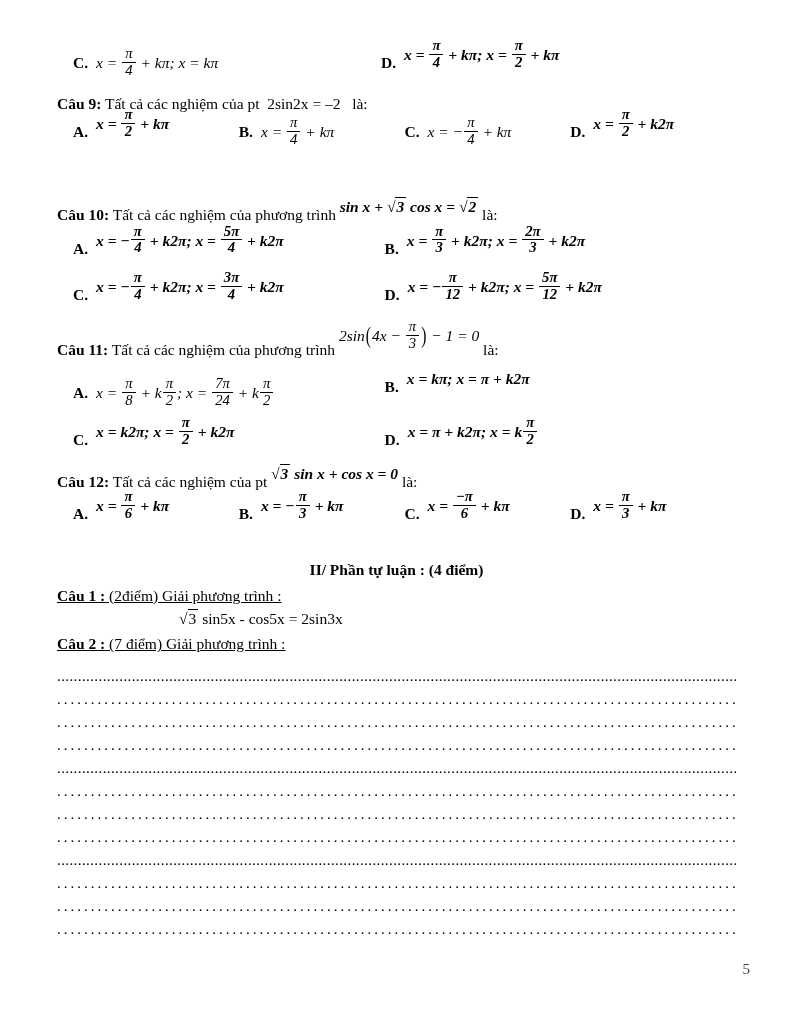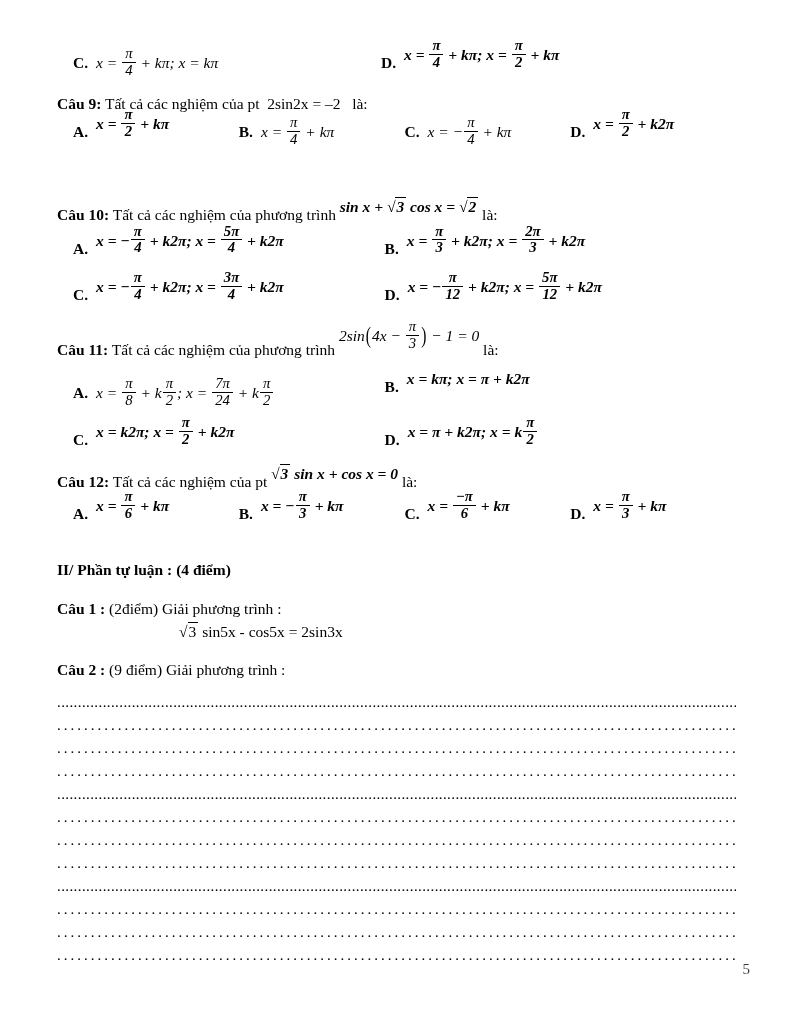--- a/index.html
+++ b/index.html
@@ -7,21 +7,21 @@
   .page {
     position:relative;
     width:792px; height:1024px;
     background:#ffffff;
     font-family:"Liberation Serif", serif;
     font-size:15.5px;
     color:#000;
     padding:46px 56px 0 57px;
     overflow:hidden;
   }
-  .bold { font-weight:bold; }
+  .bold { font-weight:bold;text-align:center; }
   .q-heading { margin-top:14px; white-space:nowrap; }
   .q-text { white-space:pre-wrap; }
   .math {
     font-style:italic;
     white-space:nowrap;
   }
   .raised { position:relative; top:-8px; display:inline-block;font-weight:bold; }
   .raised-hi { position:relative; top:-14px; display:inline-block; }
   
   .frac {
@@ -46,21 +46,21 @@
   .opt { display:inline-flex; align-items:baseline; }
   .opt-label { font-weight:bold; margin-right:8px; }
   .top-options { display:flex; margin-top:2px; padding-left:16px; }
   .top-options .opt:first-child { flex:0 0 308px; }
   #q10-head { margin-top:56px; }
   #q11-head { margin-top:22px; }
   #q12-head { margin-top:16px; }
   #q12-opts { margin-top:8px; }
   
   .essay { margin-top:26px; }
-  .essay-row { margin-top:16px; line-height:1.45; }
+  .essay-row { margin-top:3px; line-height:1.45;text-decoration:underline; }
   .essay-heading { line-height:1.5; }
   .essay-formula { font-style:normal; line-height:1.5; }
   .essay-f1 { padding-left:122px; }
   .essay-f2 { padding-left:146px; }
   
   .answer-lines { margin-top:12px; }
   .dots {
     height:23px; overflow:hidden; white-space:nowrap;
     font-size:15px; color:#000;
   }
@@ -253,21 +253,21 @@
       </span>
     </div>
 
   <div class="essay">
     <div class="bold essay-heading">II/ Phần tự luận : (4 điểm)</div>
     <div class="essay-row">
       <span class="bold">Câu 1 :</span><span class="q-text"> (2điểm) Giải phương trình :</span>
     </div>
     <div class="essay-formula essay-f1"><span class="sqrt">√<span class="sqrt-bar">3</span></span> sin5x - cos5x = 2sin3x</div>
     <div class="essay-row">
-      <span class="bold">Câu 2 :</span><span class="q-text"> (9 điểm) Giải phương trình :</span>
+      <span class="bold">Câu 2 :</span><span class="q-text"> (7 điểm) Giải phương trình :</span>
     </div>
   </div>
 
   <div class="answer-lines">
       <div class="dots fine">....................................................................................................................................................................................................................................................................................................................................................</div>
       <div class="dots coarse">..................................................................................................................................................................................................................</div>
       <div class="dots coarse">..................................................................................................................................................................................................................</div>
       <div class="dots coarse">..................................................................................................................................................................................................................</div>
       <div class="dots fine">....................................................................................................................................................................................................................................................................................................................................................</div>
       <div class="dots coarse">..................................................................................................................................................................................................................</div>

